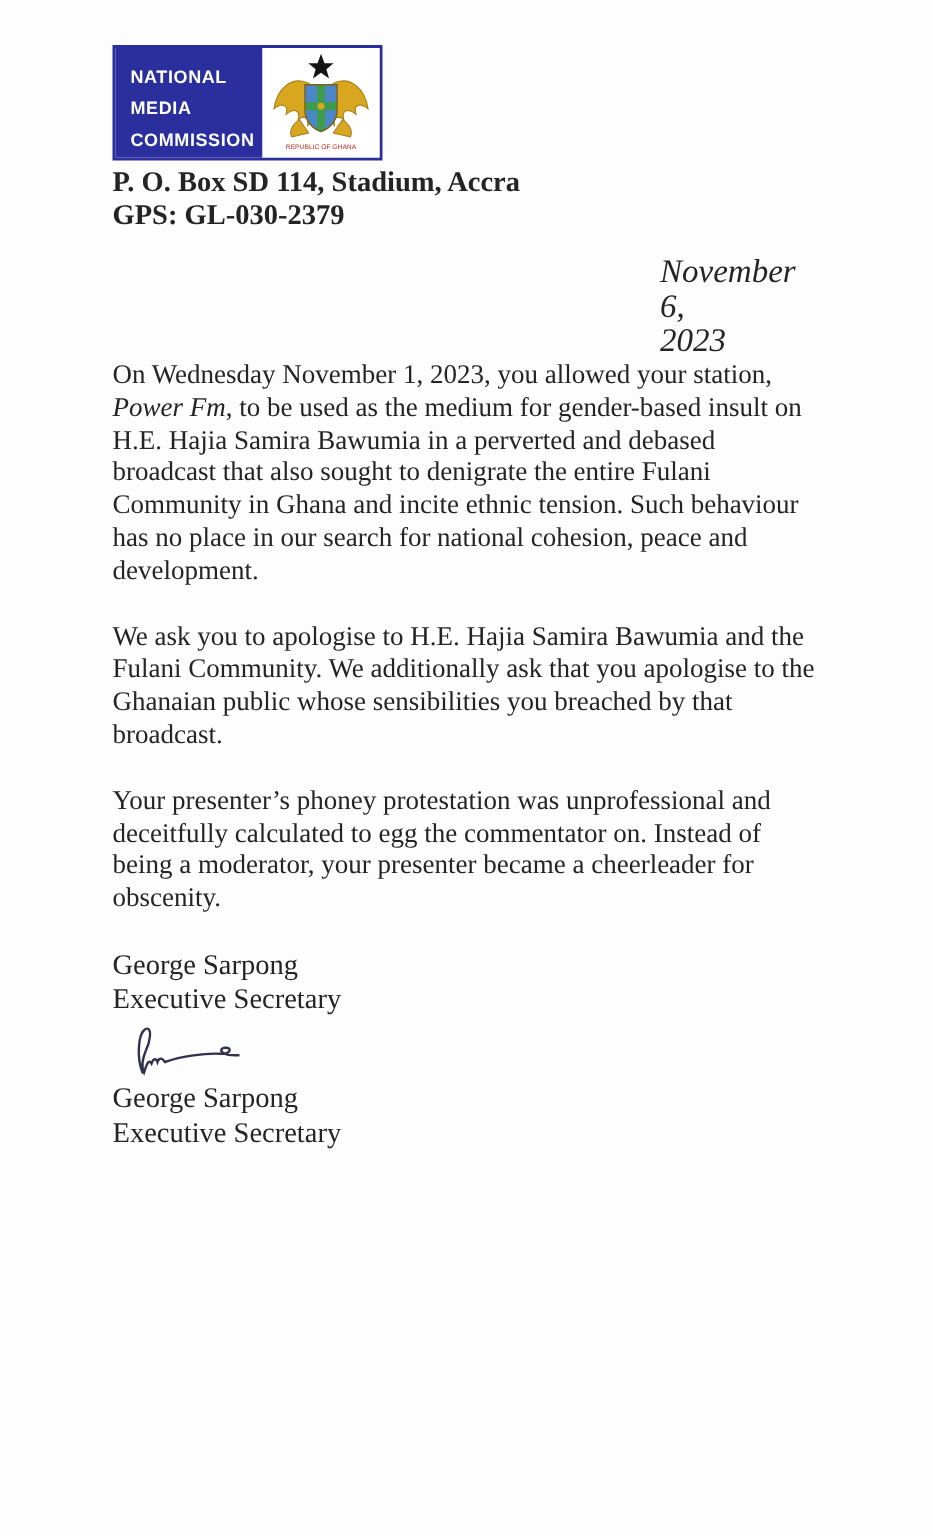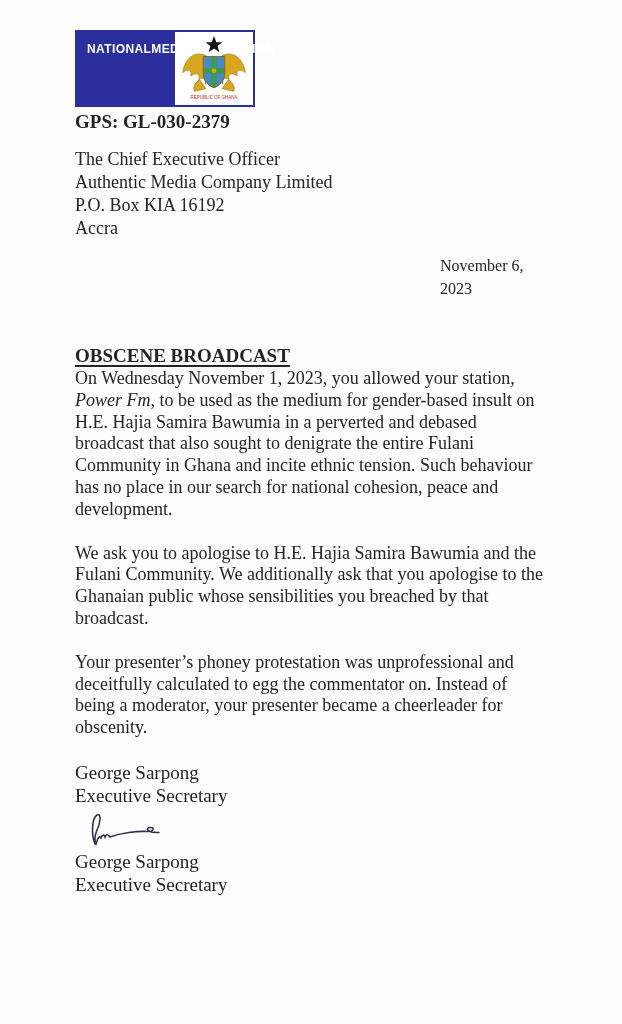--- a/index.html
+++ b/index.html
@@ -28,21 +28,21 @@
     height: 77px;
     border: 2px solid #2b2f9d;
     box-sizing: border-box;
   }
   .logo-left {
     background: #2b2f9d;
     width: 98px;
     box-sizing: border-box;
     padding: 8px 0 0 10px;
     display: flex;
-    flex-direction: row;
+    flex-direction: column;
     justify-content: space-evenly;
   }
   .logo-left .logo-line {
     color: #ffffff;
     font-family: "Liberation Sans", sans-serif;
     font-weight: bold;
     font-size: 12px;
     letter-spacing: 0.4px;
     line-height: 19px;
   }
@@ -62,22 +62,23 @@
 
   
   .recipient {
     margin-top: 15px;
     font-size: 18px;
     line-height: 23px;
   }
   .date-block {
     margin-top: 14px;
     margin-left: 365px;
-    font-size: 16px;
+    font-size: 22px;
     line-height: 23px;
+    font-style: italic;
   }
 
   
   .subject {
     margin-top: 44px;
     font-weight: bold;
     font-size: 19px;
     text-decoration: underline;
     text-decoration-thickness: 2px;
     text-underline-offset: 3px;
@@ -137,36 +138,30 @@
           <circle cx="40" cy="40" r="2.6" fill="#d9a71f"></circle>
         </g>
         <path d="M28 24 L52 24 L52 43 C52 51 46 57 40 59 C34 57 28 51 28 43 Z" fill="none" stroke="#806018" stroke-width="1"></path>
 
         <text x="40" y="72" text-anchor="middle" font-family="Liberation Sans, sans-serif" font-size="5" fill="#c42a1e">REPUBLIC OF GHANA</text>
       </svg>
     </div>
   </div>
 
   <div class="hq-address">
+    <div>P. O. Box SD 114, Stadium, Accra</div>
     <div>GPS: GL-030-2379</div>
   </div>
 
-  <div class="recipient">
-    <div>The Chief Executive Officer</div>
-    <div>Authentic Media Company Limited</div>
-    <div>P.O. Box KIA 16192</div>
-    <div>Accra</div>
-  </div>
 
   <div class="date-block">
     <div>November 6,</div>
     <div>2023</div>
   </div>
 
-  <div class="subject">OBSCENE BROADCAST</div>
 
   <p class="para first"><span>On Wednesday November 1, 2023, you allowed your station, </span><em>Power Fm</em><span>, to be used as the medium for gender-based insult on H.E. Hajia Samira Bawumia in a perverted and debased broadcast that also sought to denigrate the entire Fulani Community in Ghana and incite ethnic tension. Such behaviour has no place in our search for national cohesion, peace and development.</span></p>
 
   <p class="para">We ask you to apologise to H.E. Hajia Samira Bawumia and the Fulani Community. We additionally ask that you apologise to the Ghanaian public whose sensibilities you breached by that broadcast.</p>
 
   <p class="para">Your presenter’s phoney protestation was unprofessional and deceitfully calculated to egg the commentator on. Instead of being a moderator, your presenter became a cheerleader for obscenity.</p>
 
 
   <div class="signoff">
     <div>George Sarpong</div>

